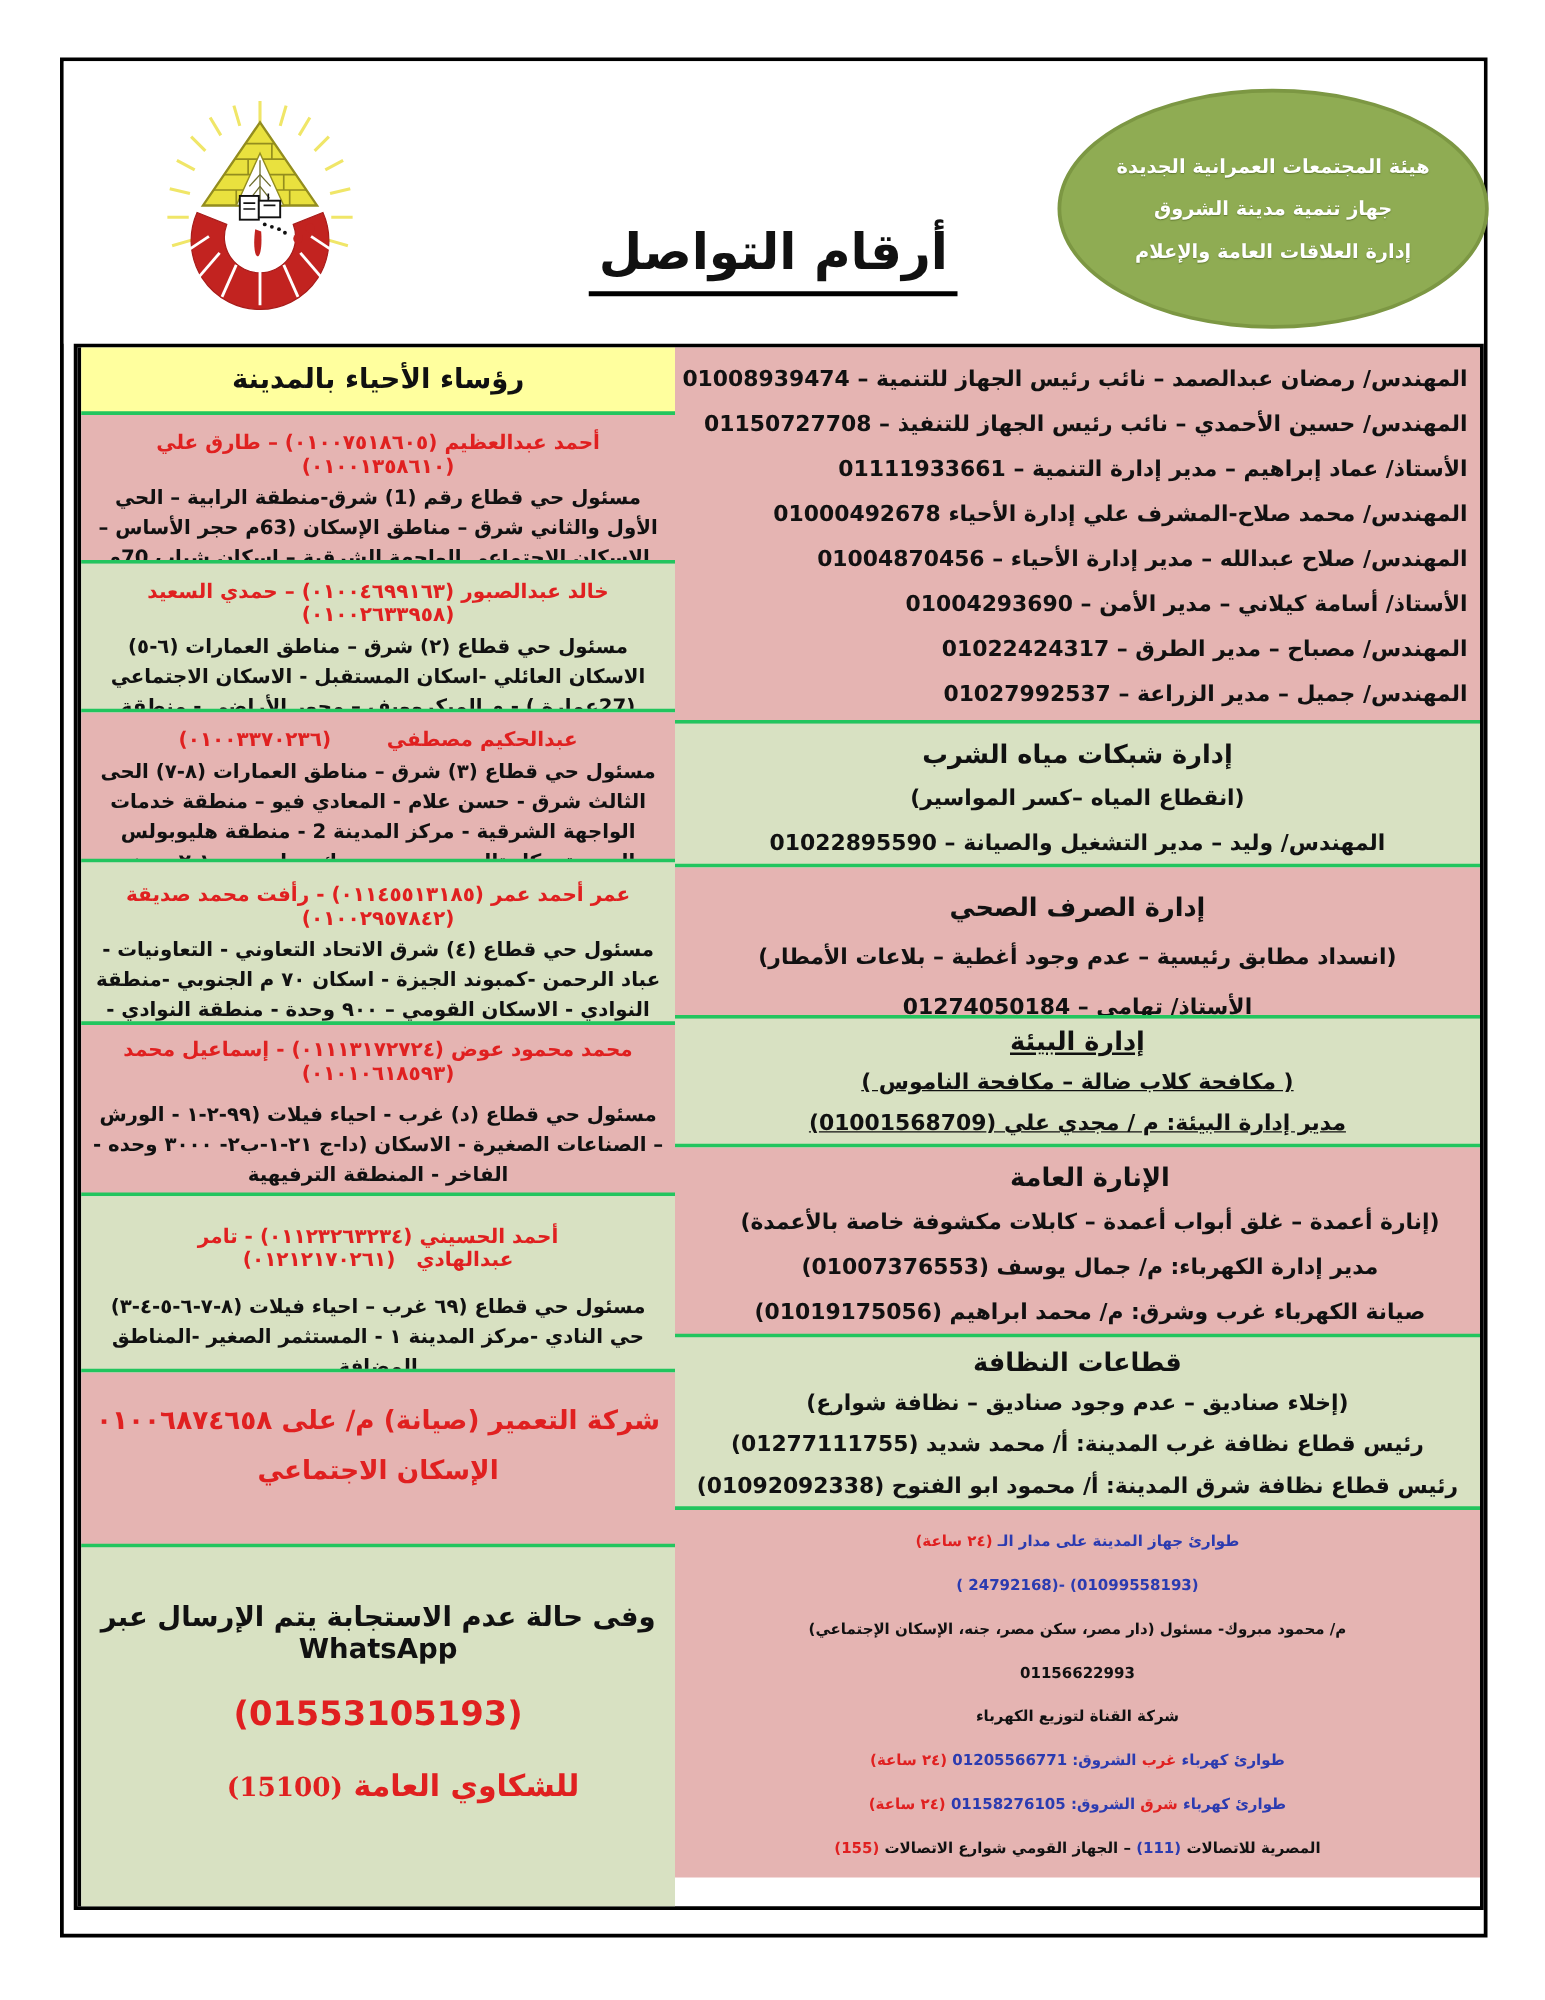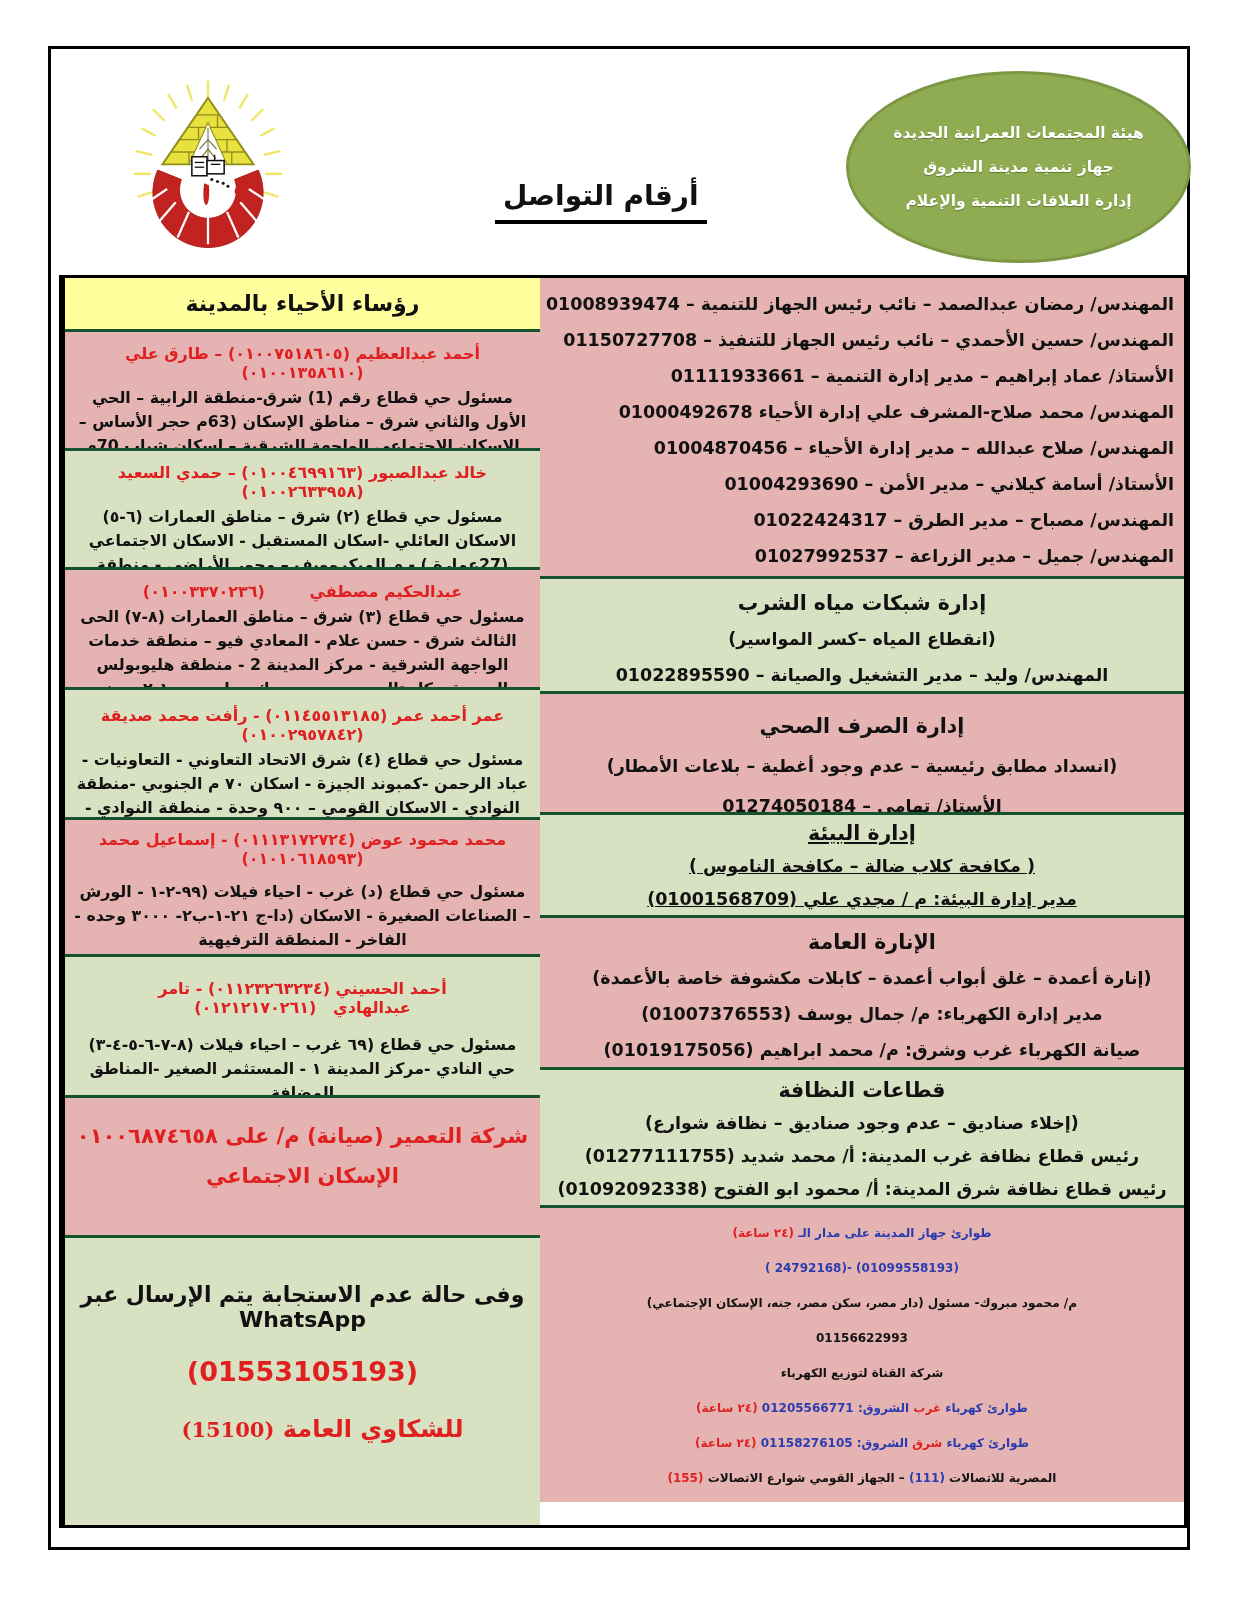--- a/index.html
+++ b/index.html
@@ -8,39 +8,39 @@
     font-family:"DejaVu Sans", sans-serif; color:#111;
   }
   .frame {
     position:absolute; left:48px; top:46px; width:1142px; height:1504px;
     border:3px solid #000; background:#fff; direction:rtl;
   }
   
   .hdr { position:absolute; top:0; left:0; right:0; height:226px; background:#fff; }
   .logo-wrap { position:absolute; left:62px; top:22px; width:190px; height:200px; }
   .doc-title {
-    position:absolute; left:444px; top:130px; font-size:28px; font-weight:bold;
+    position:absolute; left:420px; top:130px; font-size:40px; font-weight:bold;
     color:#111; border-bottom:4px solid #000; padding:0 8px 8px 8px; letter-spacing:1px;
   }
   .oval {
     position:absolute; left:795px; top:22px; width:345px; height:192px;
     background:#8fac53; border:3px solid #7c9743; border-radius:50%;
     display:flex; flex-direction:column; align-items:center; justify-content:center;
     gap:16px; text-align:center;
   }
   .oval div { color:#fff; font-weight:bold; font-size:15.5px; text-shadow:0 1px 1px rgba(60,80,20,.55); }
   
   .tbl {
     position:absolute; top:226px; right:0; left:8px; height:1253px;
     border:3px solid #000; display:flex; flex-direction:row; background:#fff;
   }
   .col { display:flex; flex-direction:column; }
   .col-left  { width:558px; border-left:3px solid #000; }   
   .col-right { flex:1; }                                     
-  .cell { border-bottom:3px solid #14532d; overflow:hidden; text-align:center; }
+  .cell { border-bottom:3px solid #22c55e; overflow:hidden; text-align:center; }
   .cell:last-child { border-bottom:none; }
   .pink  { background:#e5b4b2; }
   .green { background:#d8e1c2; }
   .yellow{ background:#ffff9e; }
   
   .dh-header { height:55px; font-size:22px; font-weight:bold; line-height:52px; }
   .name-line { color:#e02020; font-weight:bold; font-size:16px; margin-bottom:4px; }
   .body-text { font-weight:bold; font-size:15.8px; line-height:24px; padding:0 8px; }
   .c2{height:123px; padding-top:12px;} .c3{height:122px; padding-top:12px;}
   .c4{height:123px; padding-top:12px;} .c5{height:133px; padding-top:16px;}
@@ -151,21 +151,21 @@
         <circle cx="132" cy="126" r="4" fill="#c22320"></circle>
         <circle cx="142" cy="117" r="4" fill="#c22320"></circle>
       </svg>
     </div>
 
     <div class="doc-title">أرقام التواصل</div>
 
     <div class="oval">
       <div>هيئة المجتمعات العمرانية الجديدة</div>
       <div>جهاز تنمية مدينة الشروق</div>
-      <div>إدارة العلاقات التنمية والإعلام</div>
+      <div>إدارة العلاقات العامة والإعلام</div>
     </div>
   </div>
 
   <div class="tbl">
 
     <div class="col col-right">
 
       <div class="cell pink r1">
         <div>المهندس/ رمضان عبدالصمد – نائب رئيس الجهاز للتنمية – 01008939474</div>
         <div>المهندس/ حسين الأحمدي – نائب رئيس الجهاز للتنفيذ – 01150727708</div>

